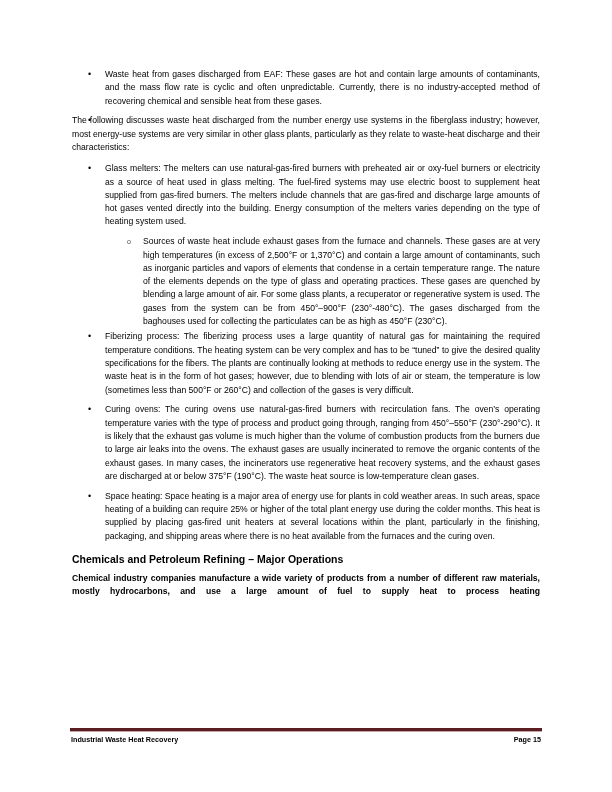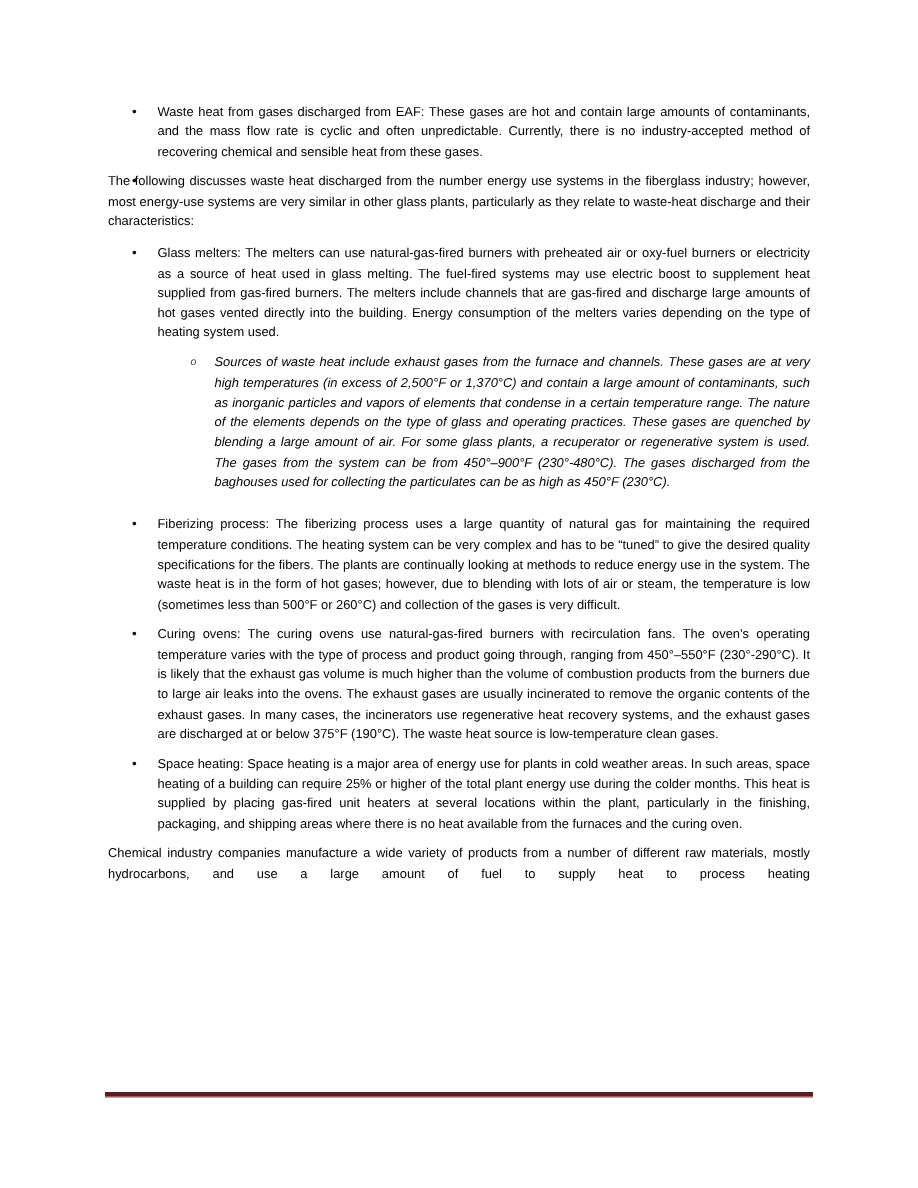--- a/index.html
+++ b/index.html
@@ -35,22 +35,21 @@
     .bullet-item .mark {
       position: absolute;
       left: 16px;
       top: 0;
       font-size: 9px;
       line-height: 13.3px;
     }
     .sub-item {
       position: relative;
       padding-left: 71px;
-      margin-bottom: 15px;
-      font-style: italic;
+      margin-bottom: 2px;
     }
     .sub-item .mark {
       position: absolute;
       left: 55px;
       top: 0;
       font-size: 7px;
       line-height: 13.3px;
       color: #444;
     }
     .heading {
@@ -112,18 +111,23 @@
   </div>
   <div class="p bullet-item">
     <span class="mark">•</span>
     <span>Curing ovens: The curing ovens use natural-gas-fired burners with recirculation fans.  The oven’s operating temperature varies with the type of process and product going through, ranging from 450°–550°F (230°-290°C). It is likely that the exhaust gas volume is much higher than the volume of combustion products from the burners due to large air leaks into the ovens. The exhaust gases are usually incinerated to remove the organic contents of the exhaust gases. In many cases, the incinerators use regenerative heat recovery systems, and the exhaust gases are discharged at or below 375°F (190°C). The waste heat source is low-temperature clean gases.</span>
   </div>
   <div class="p bullet-item">
     <span class="mark">•</span>
     <span>Space heating: Space heating is a major area of energy use for plants in cold weather areas. In such areas, space heating of a building can require 25% or higher of the total plant energy use during the colder months. This heat is supplied by placing gas-fired unit heaters at several locations within the plant, particularly in the finishing, packaging, and shipping areas where there is no heat available from the furnaces and the curing oven.</span>
   </div>
 
-  <div class="p para" style="text-align-last: justify;">Chemical industry companies manufacture a wide variety of products from a number of different raw materials, mostly hydrocarbons, and use a large amount of fuel to supply heat to process heating</div>
+  <div class="heading">Chemicals and Petroleum Refining – Major Operations</div>
+  <div class="p para" style="text-align-last: justify; font-weight: bold;">Chemical industry companies manufacture a wide variety of products from a number of different raw materials, mostly hydrocarbons, and use a large amount of fuel to supply heat to process heating</div>
 </div>
 
 <div class="footer">
   <div class="footer-rule"></div>
+  <div class="footer-row">
+    <span>Industrial Waste Heat Recovery</span>
+    <span>Page 15</span>
+  </div>
 </div>
 
 </body></html>

